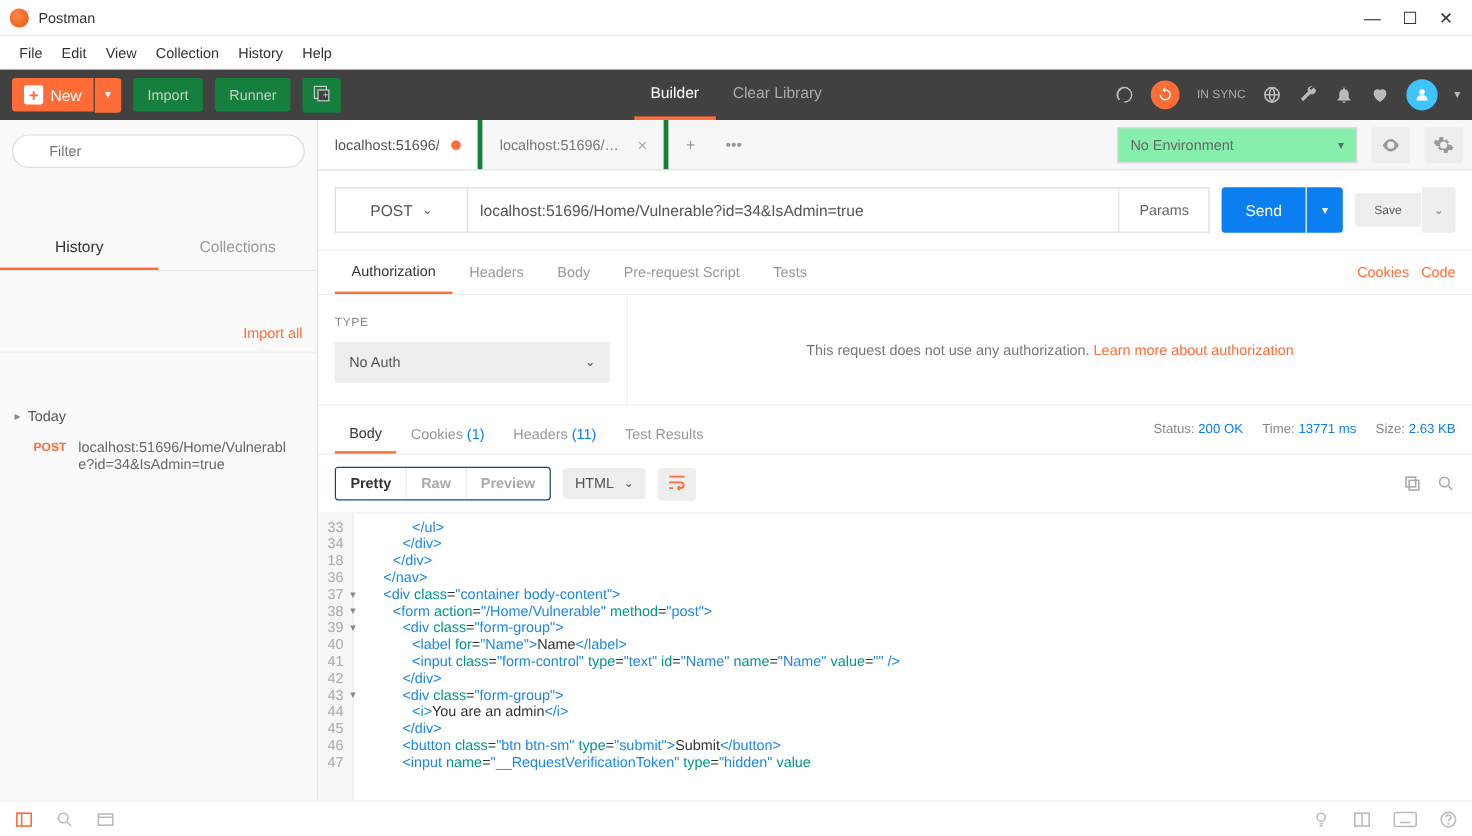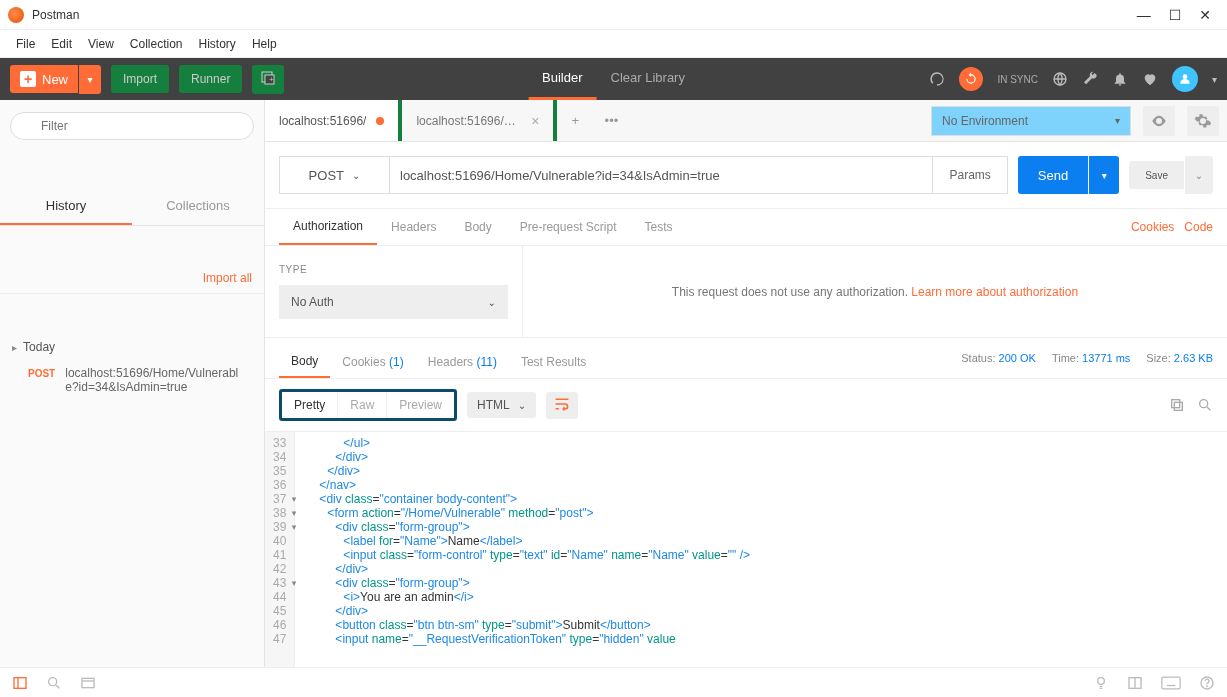--- a/index.html
+++ b/index.html
@@ -44,21 +44,21 @@
 .content { flex: 1; display: flex; flex-direction: column; overflow: hidden; background: #fff; }
 .top-strip { display: flex; align-items: center; border-bottom: 1px solid #e4e4e4; padding-right: 8px; background: #f7f7f7; height: 42px; }
 .req-tabs { display: flex; height: 100%; }
 .req-tab { padding: 0 14px; display: flex; align-items: center; gap: 10px; font-size: 12px; color: #777; border-right: 4px solid #15803d; cursor: pointer; height: 100%; max-width: 155px; }
 .req-tab.active { background: #fff; color: #555; }
 .req-tab .dot { width: 8px; height: 8px; border-radius: 50%; background: #ff6c37; }
 .req-tab .close { color: #aaa; font-size: 14px; }
 .req-tab .label { white-space: nowrap; overflow: hidden; text-overflow: ellipsis; }
 .req-tabs .add { width: 36px; display: flex; align-items: center; justify-content: center; color: #999; cursor: pointer; }
 .top-strip .right-config { margin-left: auto; display: flex; align-items: center; gap: 12px; }
-.env-select { width: 200px; height: 30px; border: 1px solid #ddd; background: #7dd3fc; display: flex; align-items: center; padding: 5px 10px; justify-content: space-between; color: #666; font-size: 12px; cursor: pointer; }
+.env-select { width: 200px; height: 30px; border: 1px solid #ddd; background: #86efac; display: flex; align-items: center; padding: 5px 10px; justify-content: space-between; color: #666; font-size: 12px; cursor: pointer; }
 .gear-btn, .eye-btn { width: 32px; height: 30px; background: #eee; display: flex; align-items: center; justify-content: center; color: #888; cursor: pointer; border-radius: 2px; }
 .url-row { display: flex; align-items: center; padding: 14px 14px; gap: 0; border-bottom: 1px solid #eee; }
 .method-sel { width: 110px; height: 38px; border: 1px solid #ddd; border-right: none; display: flex; align-items: center; justify-content: center; gap: 8px; color: #555; font-size: 13px; cursor: pointer; }
 .url-input { flex: 1; height: 38px; border: 1px solid #ddd; padding: 0 10px; font-size: 13px; color: #555; }
 .params-btn { height: 38px; padding: 0 16px; border: 1px solid #ddd; border-left: none; background: #fff; color: #666; font-size: 12px; cursor: pointer; display: flex; align-items: center; }
 .send-btn { height: 38px; background: #0b7ef0; color: #fff; padding: 0 20px; margin-left: 10px; border-radius: 3px 0 0 3px; display: flex; align-items: center; font-size: 13px; cursor: pointer; }
 .send-dd { width: 30px; height: 38px; background: #0b7ef0; margin-left: 1px; border-radius: 0 3px 3px 0; display: flex; align-items: center; justify-content: center; color: #fff; cursor: pointer; }
 .save-btn { height: 28px; background: #eee; color: #555; padding: 0 16px; margin-left: 10px; border-radius: 3px 0 0 3px; display: flex; align-items: center; font-size: 10px; cursor: pointer; }
 .save-dd { width: 28px; height: 38px; background: #eee; margin-left: 1px; border-radius: 0 3px 3px 0; display: flex; align-items: center; justify-content: center; color: #888; cursor: pointer; }
 .reqsub-tabs { display: flex; padding: 0 14px; border-bottom: 1px solid #eee; align-items: center; }
@@ -73,21 +73,21 @@
 .auth-right { flex: 1; display: flex; align-items: center; justify-content: center; padding: 30px; }
 .auth-right .msg { color: #777; font-size: 12px; }
 .auth-right .msg a { color: #ff6c37; }
 .resp-tabs { display: flex; padding: 8px 14px 0; align-items: center; border-bottom: 1px solid #eee; }
 .resp-tabs .rstab { padding: 8px 12px; color: #999; font-size: 12px; cursor: pointer; }
 .resp-tabs .rstab.active { color: #333; border-bottom: 2px solid #ff6c37; }
 .resp-tabs .count { color: #0b7ef0; }
 .resp-tabs .status-row { margin-left: auto; display: flex; gap: 16px; font-size: 11px; color: #888; padding-bottom: 8px; }
 .status-row .val { color: #0b7ef0; }
 .body-toolbar { display: flex; align-items: center; padding: 10px 14px; gap: 0; }
-.view-group { display: inline-flex; border: 3px solid #0c4a6e; border-radius: 3px; overflow: hidden; background: #fff; }
+.view-group { display: inline-flex; border: 1px solid #0c4a6e; border-radius: 3px; overflow: hidden; background: #fff; font-weight: bold; }
 .view-group .v { padding: 6px 12px; font-size: 12px; color: #aaa; cursor: pointer; }
 .view-group .v.active { background: #fff; color: #333; }
 .view-group .v + .v { border-left: 1px solid #eee;}
 .fmt-sel { margin-left: 10px; background: #eee; padding: 6px 10px; font-size: 12px; display: flex; align-items: center; gap: 8px; color: #555; cursor: pointer; border-radius: 3px; }
 .wrap-btn { margin-left: 10px; background: #eee; padding: 5px 8px; cursor: pointer; border-radius: 3px; color: #ff6c37; }
 .body-toolbar .rightic { margin-left: auto; display: flex; gap: 12px; color: #aaa; }
 .rightic svg { width: 16px; height: 16px; cursor: pointer; }
 .code-area { flex: 1; display: flex; overflow: auto; border-top: 1px solid #eee; font-family: Consolas, monospace; font-size: 12px; }
 .gutter { background: #f6f6f6; color: #aaa; text-align: right; padding: 4px 8px; border-right: 1px solid #eee; user-select: none; }
 .gutter .ln { height: 14px; line-height: 14px; position: relative; }
@@ -309,21 +309,21 @@
             <circle cx="10" cy="10" r="6"></circle>
             <line x1="15" y1="15" x2="20" y2="20"></line>
           </svg>
       </div>
     </div>
 
     <div class="code-area">
       <div class="gutter" id="gutter">
           <div class="ln">33</div>
           <div class="ln">34</div>
-          <div class="ln">35</div>
+          <div class="ln">18</div>
           <div class="ln">36</div>
           <div class="ln fold">37</div>
           <div class="ln fold">38</div>
           <div class="ln fold">39</div>
           <div class="ln">40</div>
           <div class="ln">41</div>
           <div class="ln">42</div>
           <div class="ln fold">43</div>
           <div class="ln">44</div>
           <div class="ln">45</div>

